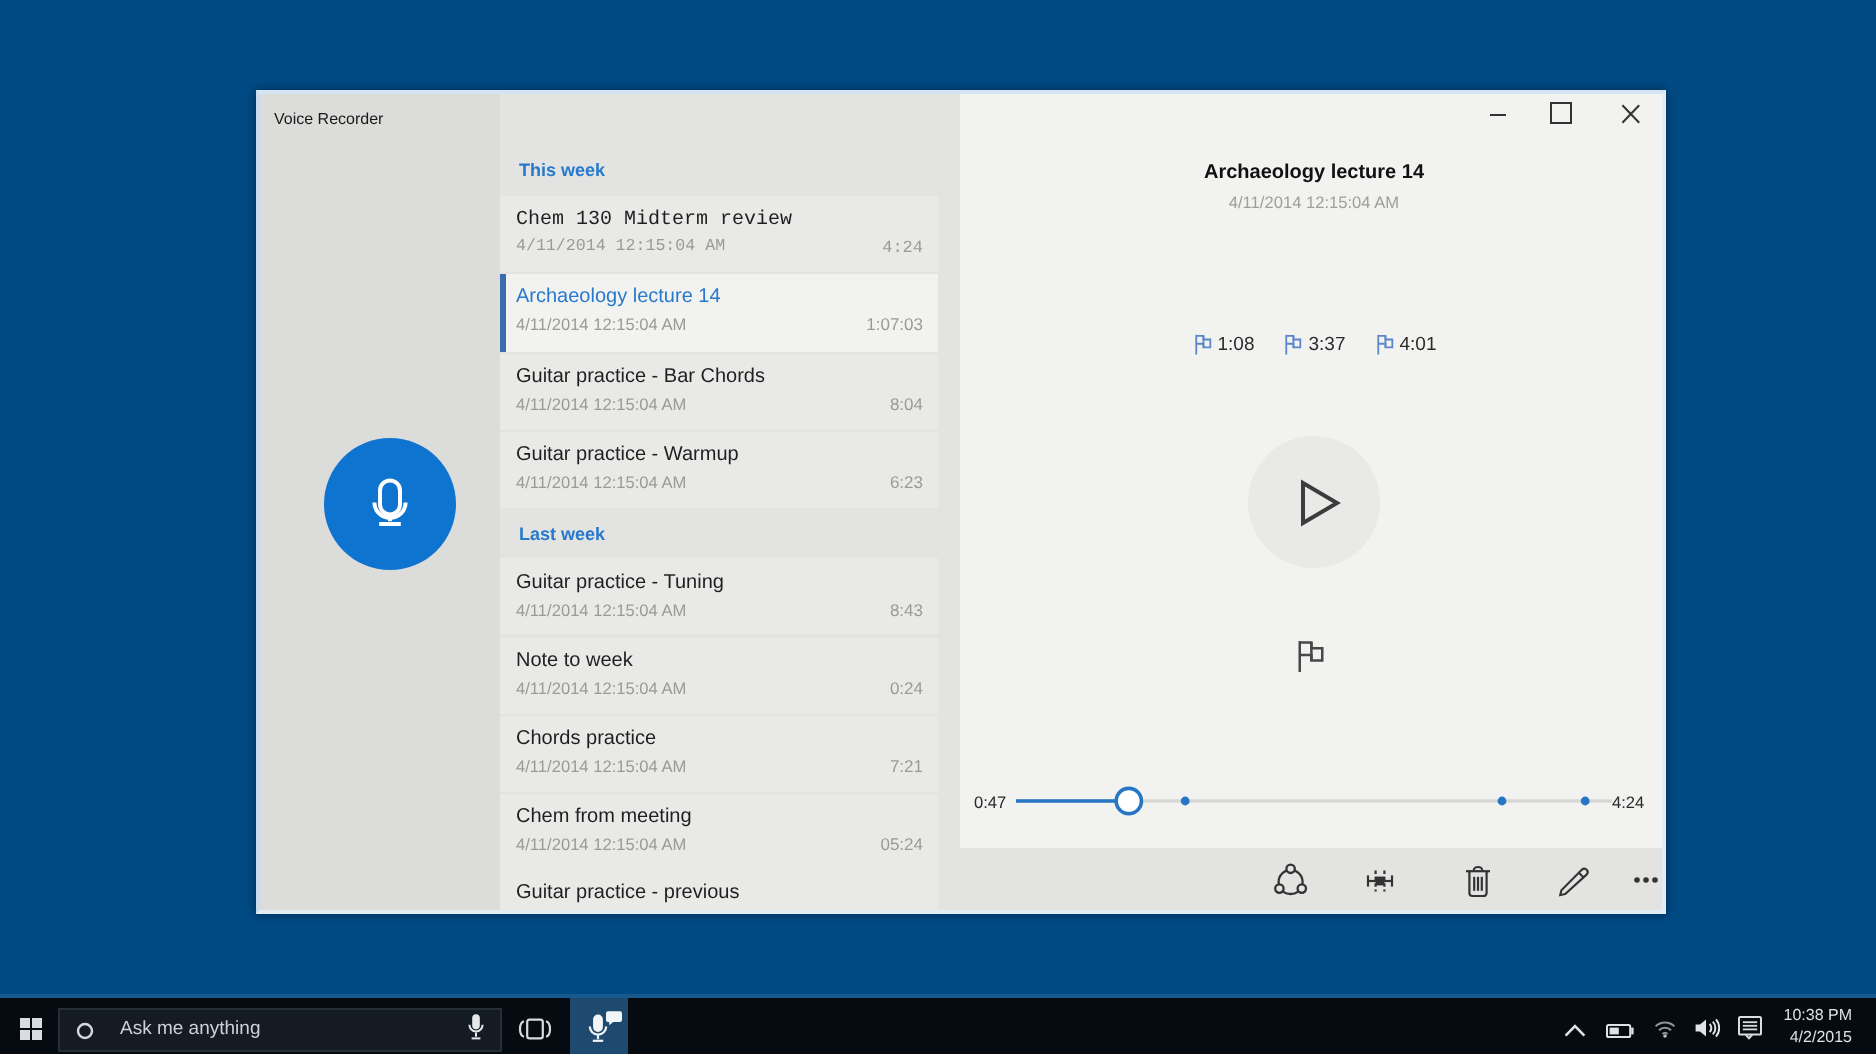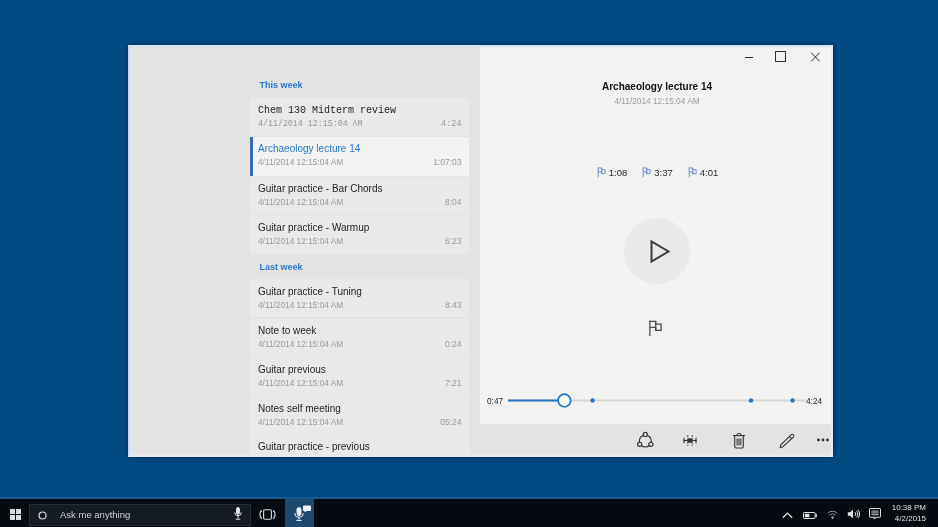--- a/index.html
+++ b/index.html
@@ -39,20 +39,33 @@
 
   .taskbar { position:absolute; left:0; top:499px; width:938px; height:28px; background:#050b11;padding-left:40px; }
   .startbtn { position:absolute; left:10px; top:9.5px; }
   .searchbox { position:absolute; left:29px; top:5px; width:222px; height:22px; background:#141b23; border:1px solid #262e38; }
   .search-label { position:absolute; left:31px; top:2px; font-size:9.5px; color:#ccd1d5; }
   .clock { position:absolute; right:12px; top:4px; text-align:right; color:#dde2e5; font-size:8px; line-height:10.5px; }
 </style>
 </head>
 <body>
   <div class="window">
+    <div class="leftpanel">
+      <div class="wintitle">Voice Recorder</div>
+      <div class="micbtn">
+        <svg width="18" height="25" viewBox="0 0 18 25">
+          <g fill="none" stroke="#ffffff" stroke-width="2">
+            <rect x="4" y="1.2" width="10" height="17" rx="5"></rect>
+            <path d="M1.2 12.2 a7.8 7.8 0 0 0 15.6 0"></path>
+            <line x1="9" y1="20" x2="9" y2="21.6"></line>
+            <line x1="3.6" y1="23" x2="14.4" y2="23"></line>
+          </g>
+        </svg>
+      </div>
+    </div>
     <div class="list">
       <div class="lhead" style="top:33px;">This week</div>
       <div class="row" style="top:51px;font-family:Liberation Mono, monospace;">
         <div class="t">Chem 130 Midterm review</div>
         <div class="d">4/11/2014 12:15:04 AM</div>
         <div class="u">4:24</div>
       </div>
       <div class="row sel" style="top:89.5px; height:39px;">
         <div class="bar"></div>
         <div class="t">Archaeology lecture 14</div>
@@ -74,26 +87,26 @@
         <div class="t">Guitar practice - Tuning</div>
         <div class="d">4/11/2014 12:15:04 AM</div>
         <div class="u">8:43</div>
       </div>
       <div class="row" style="top:271.5px;">
         <div class="t">Note to week</div>
         <div class="d">4/11/2014 12:15:04 AM</div>
         <div class="u">0:24</div>
       </div>
       <div class="row" style="top:310.5px;">
-        <div class="t">Guitar previous</div>
+        <div class="t">Chords practice</div>
         <div class="d">4/11/2014 12:15:04 AM</div>
         <div class="u">7:21</div>
       </div>
       <div class="row" style="top:349.5px;">
-        <div class="t">Notes self meeting</div>
+        <div class="t">Chem from meeting</div>
         <div class="d">4/11/2014 12:15:04 AM</div>
         <div class="u">05:24</div>
       </div>
       <div class="row" style="top:387.5px; height:20.5px;">
         <div class="t">Guitar practice - previous</div>
       </div>
     </div>
     <div class="rpanel">
       <svg class="caption" width="351" height="22" viewBox="0 0 351 22">
         <g stroke="#333333" stroke-width="1" fill="none">

